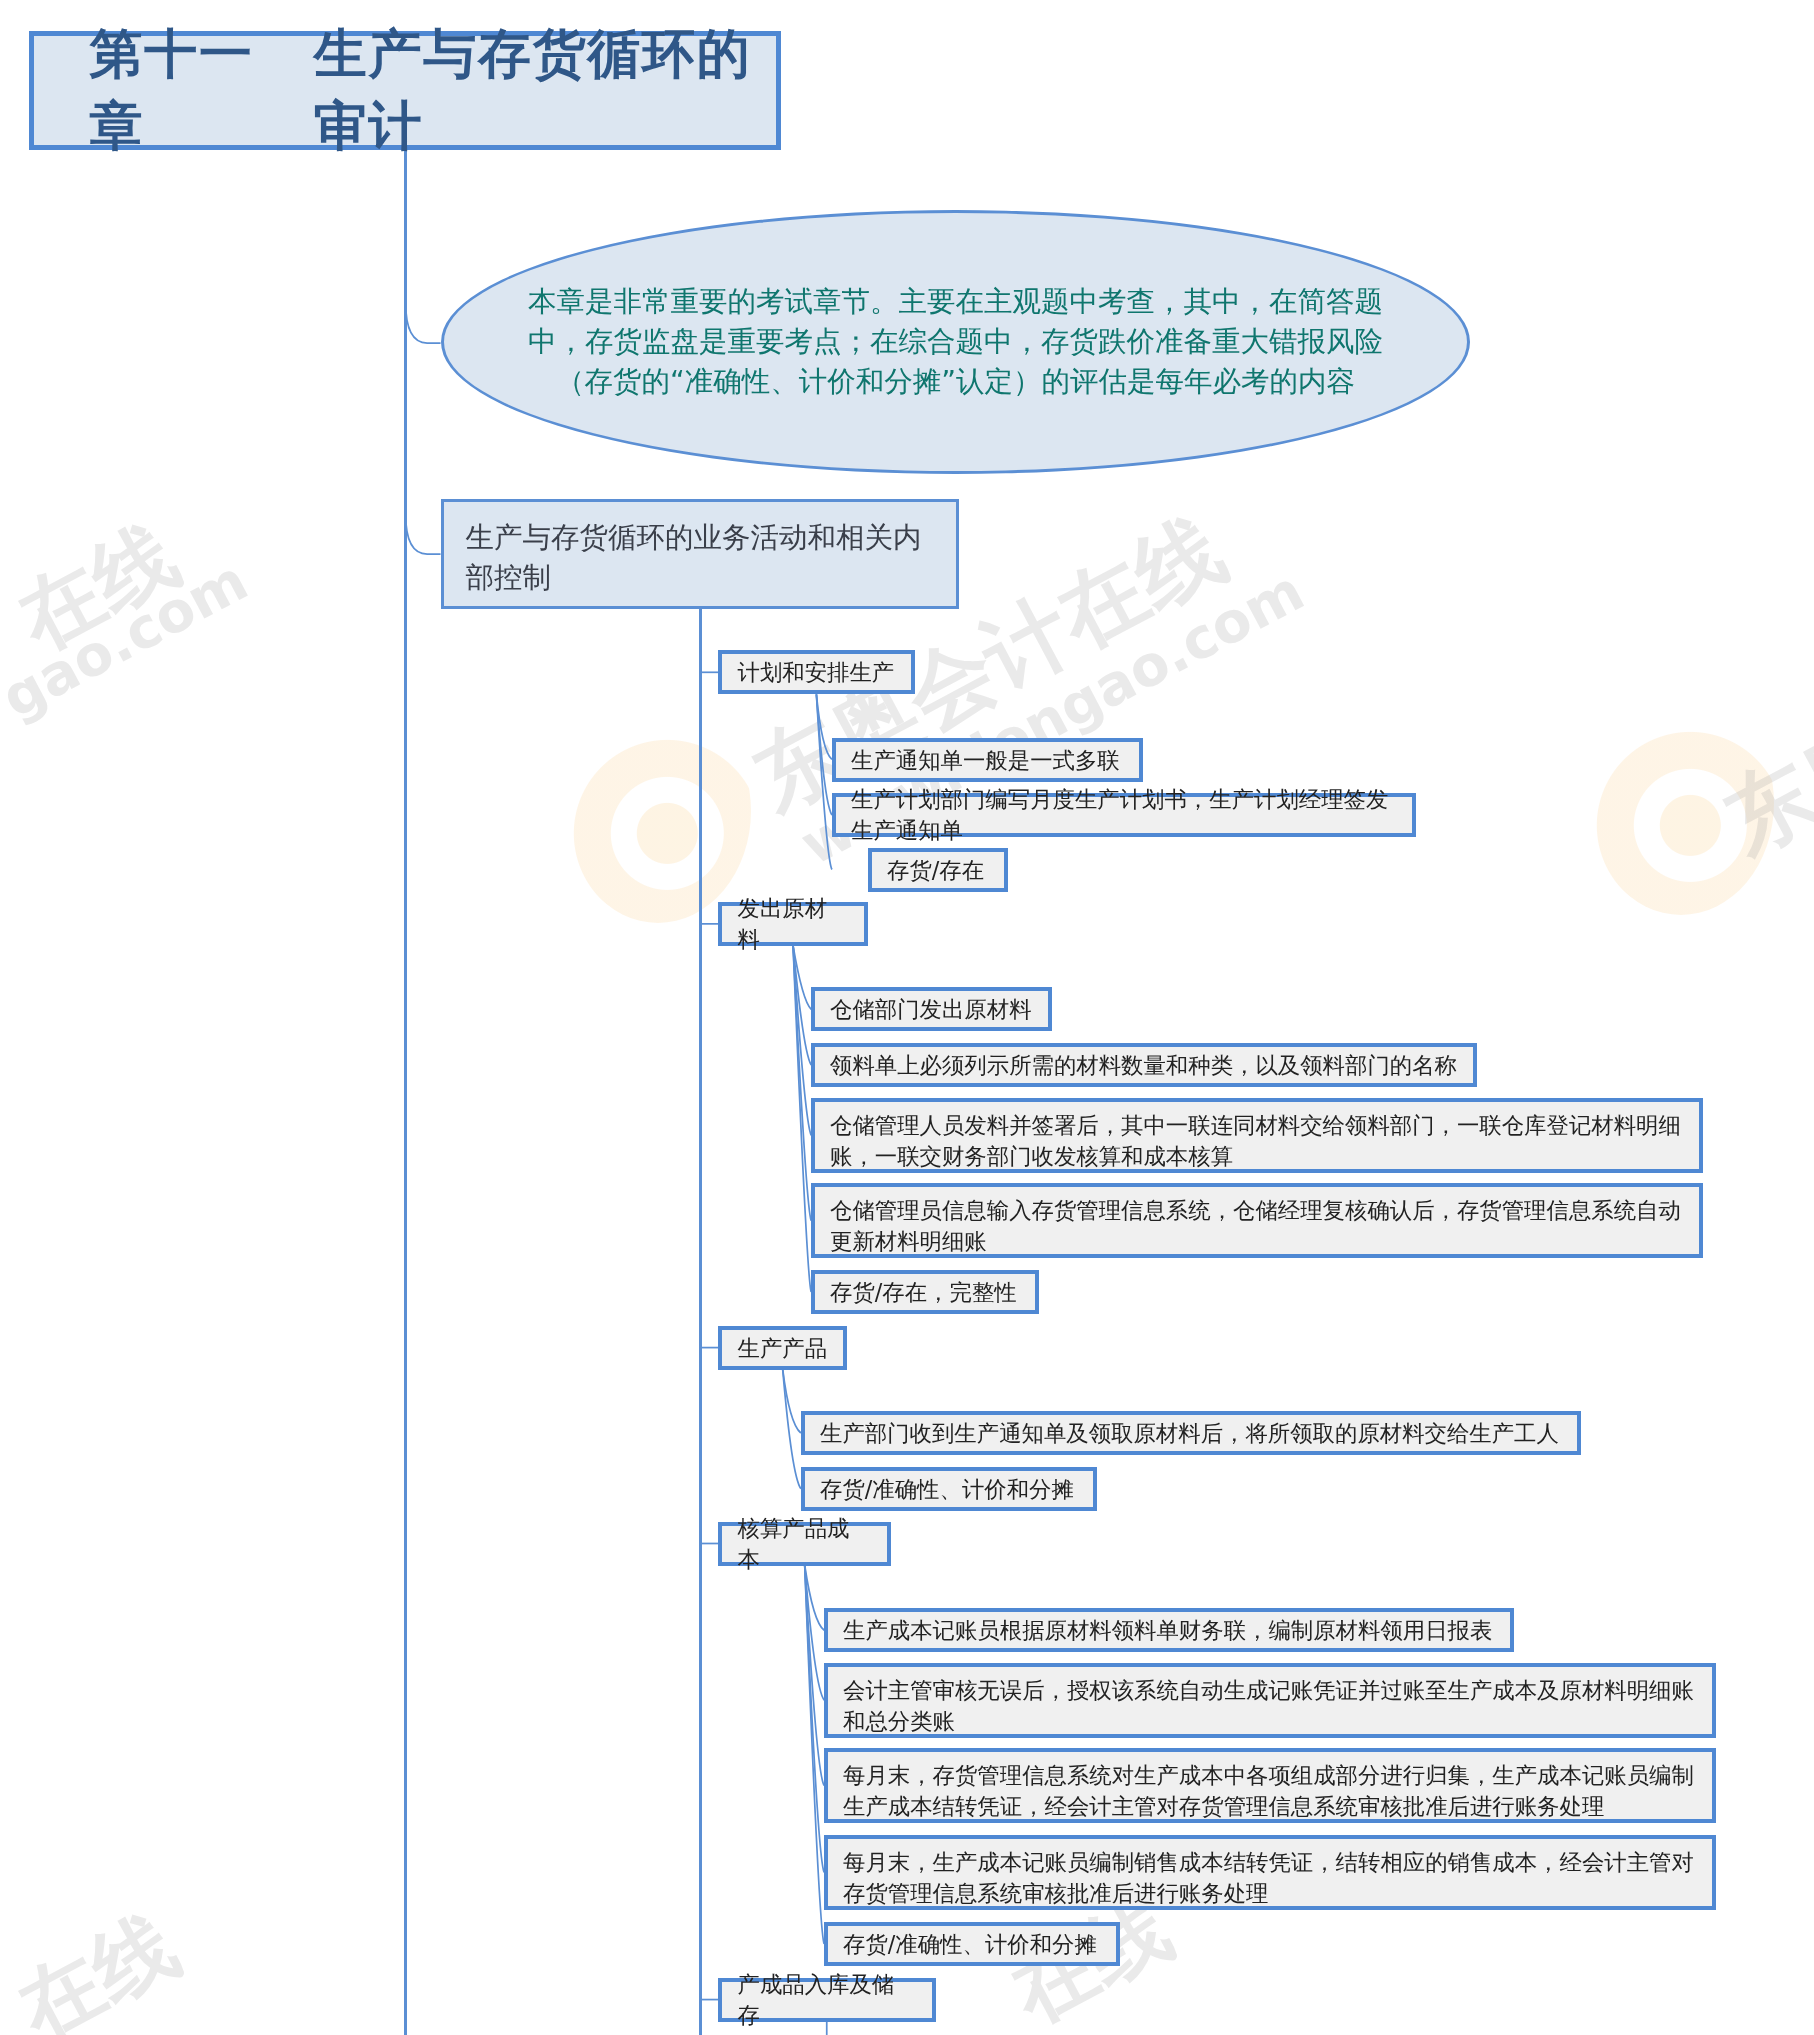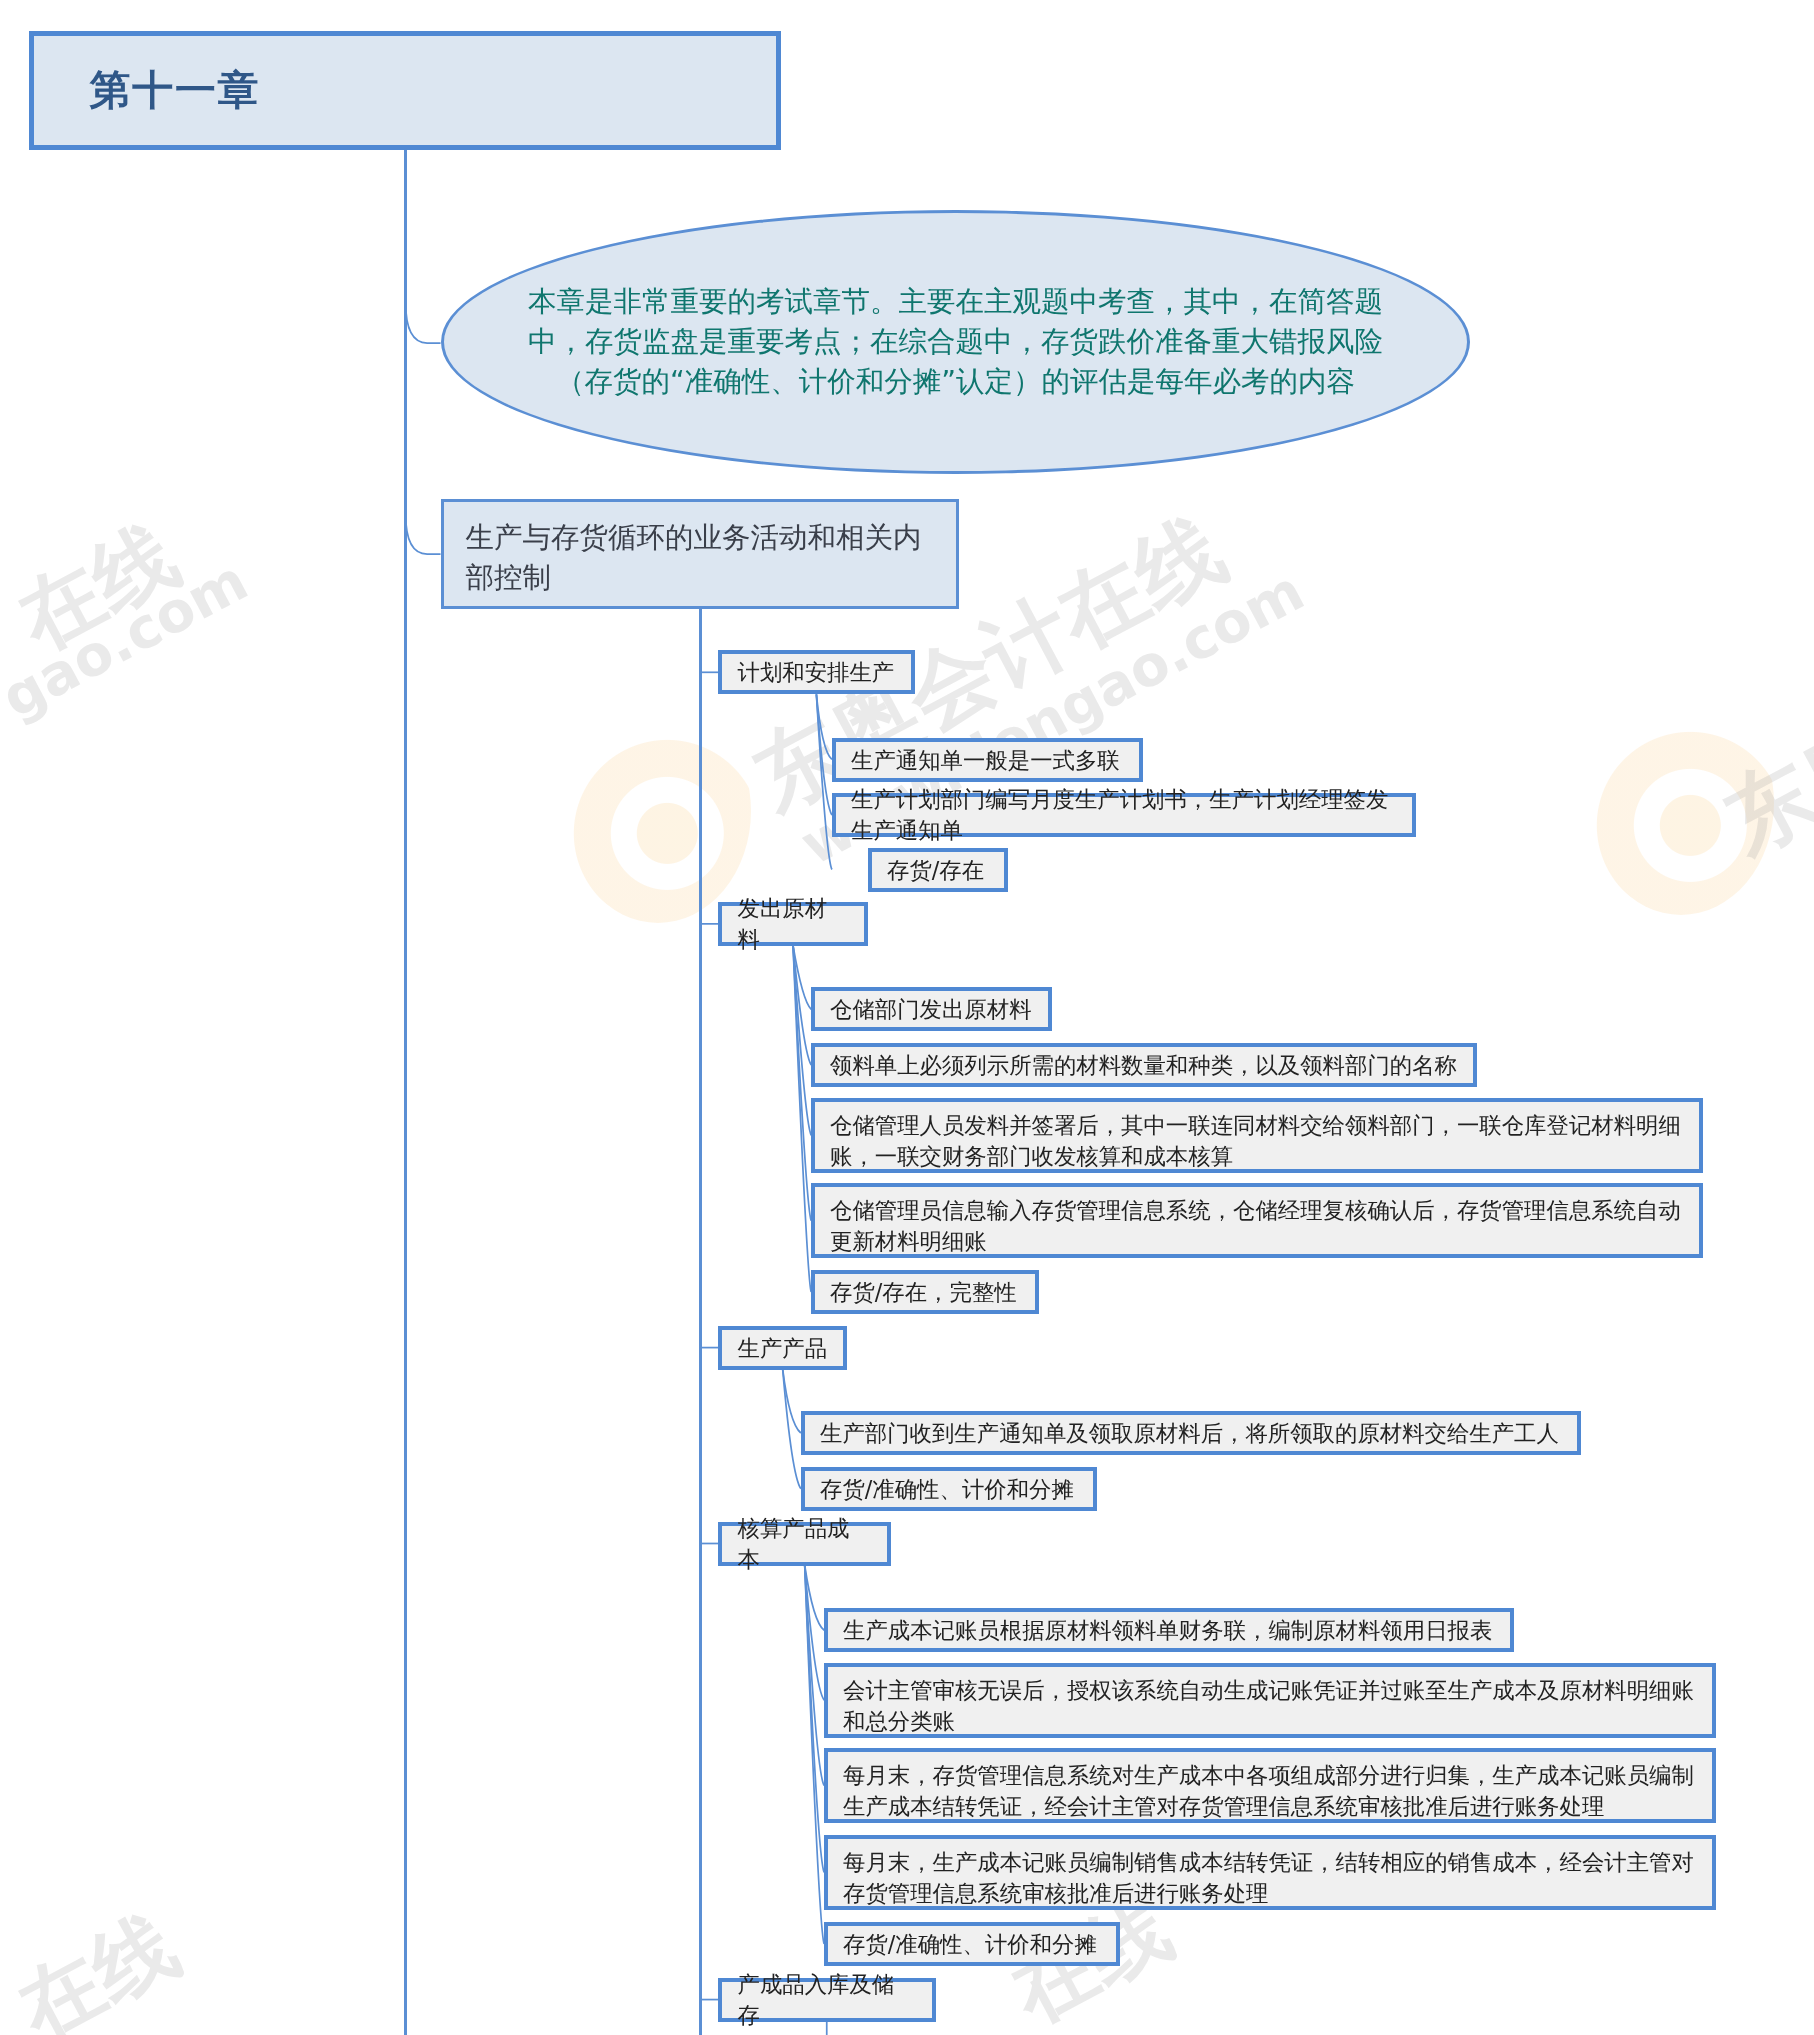--- a/index.html
+++ b/index.html
@@ -5,21 +5,21 @@
   html, body { margin:0; padding:0; background:#ffffff; }
   body { width:1814px; height:2035px; position:relative; overflow:hidden;
          font-family:"DejaVu Sans","Liberation Sans",sans-serif; }
   .abs { position:absolute; box-sizing:border-box; }
   .wm { position:absolute; pointer-events:none; user-select:none; }
   .wm-text { color:rgba(160,160,160,0.22); font-weight:bold; white-space:nowrap;
              transform:rotate(-28deg); transform-origin:left top; }
   .wm-logo { border-radius:50%; }
   .vline { position:absolute; background:#5b8fd4; width:2.6px; }
   .title-box { background:#dce6f1; border:5.6px solid #4f88d3; display:flex; align-items:center;
-               padding-left:56px; color:#2f5788; font-weight:bold; font-size:41px; letter-spacing:1.7px; }
+               padding-left:56px; color:#2f5788; font-weight:bold; font-size:53px; letter-spacing:1.7px; }
   .title-box .gap { display:inline-block; width:47px; }
   .ellipse { background:#dce6f1; border:3px solid #5b8fd4; border-radius:50%;
              display:flex; align-items:center; justify-content:center; text-align:center;
              color:#0f766e; font-size:28.5px; line-height:40px; padding:0 69px; }
   .l2 { background:#dce6f1; border:3.5px solid #5b8fd4; color:#3a3f4a; font-size:28.5px; line-height:40px;
         padding:15.5px 21.6px; }
   .node { background:#f0f0f0; border:4.3px solid #4f88d3; color:#222; font-size:22.4px;
           line-height:31px; padding:2.2px 15px; display:flex; align-items:center; }
   .node.multi { align-items:flex-start; padding-top:7.8px; }
   .l3 { background:#f0f0f0; border:4.3px solid #4f88d3; color:#222; font-size:22.4px;
@@ -74,20 +74,21 @@
   <path d="M1865 3628 Q1895 4310 1910 4339" stroke="#5b8fd4" stroke-width="4" fill="none"></path>
   <path d="M1865 3628 Q1898 4480 1910 4505" stroke="#5b8fd4" stroke-width="4" fill="none"></path>
 
   <path d="M1916 4685 L1916 4716" stroke="#5b8fd4" stroke-width="4"></path>
 </svg>
 <div class="vline" style="left:699px;top:609px;height:1426px;"></div>
 
 <div class="abs title-box" style="left:28.5px;top:31px;width:752px;height:119px;">
   <span>第十一章</span>
   <span class="gap"></span>
+  <span>生产与存货循环的审计</span>
 </div>
 
 <div class="abs ellipse" style="left:441px;top:210px;width:1029px;height:264px;">
   <span>本章是非常重要的考试章节。主要在主观题中考查，其中，在简答题中，存货监盘是重要考点；在综合题中，存货跌价准备重大错报风险（存货的“准确性、计价和分摊”认定）的评估是每年必考的内容</span>
 </div>
 
 <div class="abs l2" style="left:441px;top:499px;width:518px;height:110px;">
   <span>生产与存货循环的业务活动和相关内部控制</span>
 </div>
 

